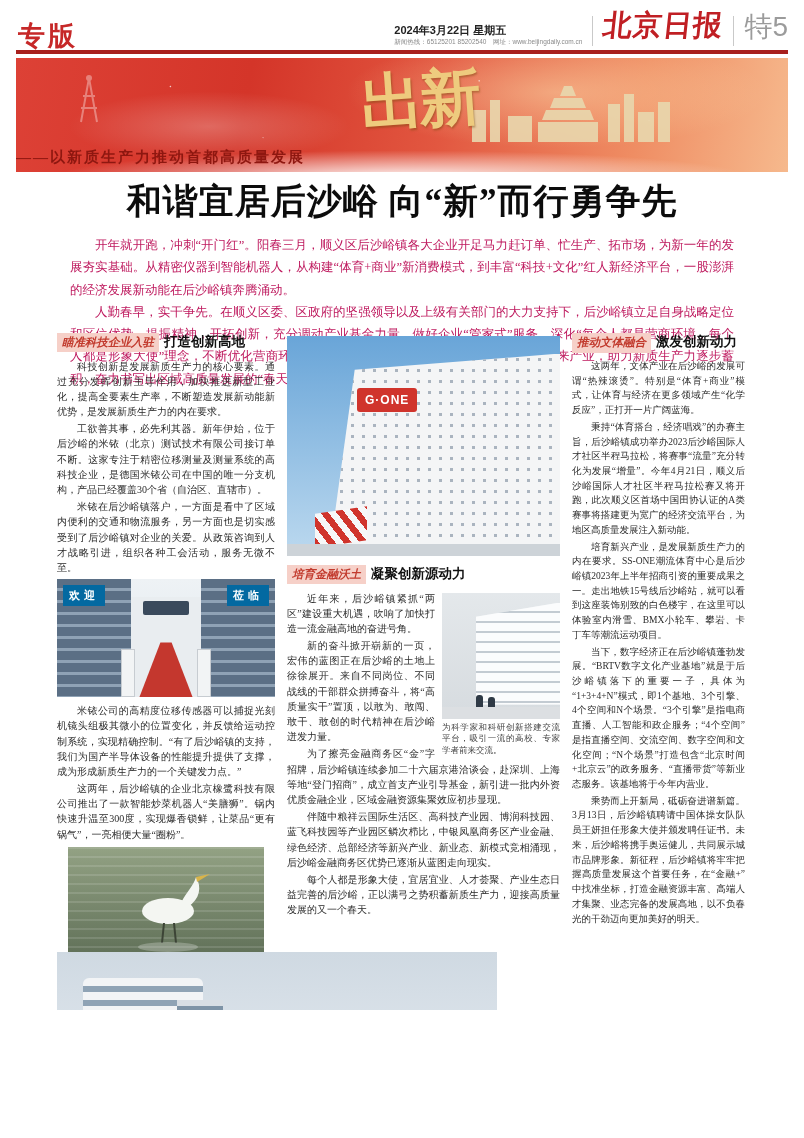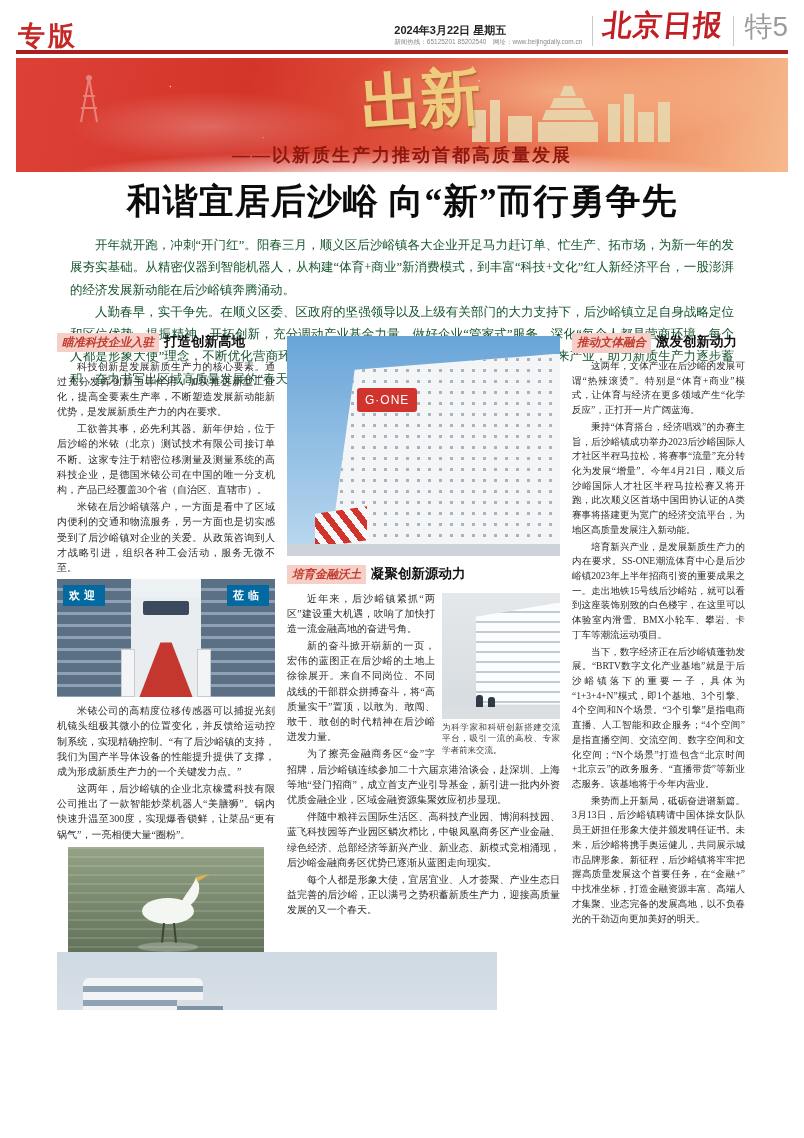--- a/index.html
+++ b/index.html
@@ -22,34 +22,34 @@
   .banner{position:absolute;left:16px;top:58px;width:772px;height:114px;overflow:hidden;
           background:linear-gradient(100deg,#dd4136 0%,#d43529 30%,#e25740 55%,#ef8d63 80%,#f6b98d 100%);}
   .banner::before{content:"";position:absolute;inset:0;
           background:radial-gradient(ellipse 300px 80px at 70% 30%,rgba(255,230,180,.45),transparent 70%),
                      radial-gradient(ellipse 200px 50px at 25% 60%,rgba(255,255,255,.25),transparent 70%);}
   .banner::after{content:"";position:absolute;left:0;right:0;bottom:0;height:36px;
           background:radial-gradient(ellipse 60% 100% at 50% 115%,rgba(255,255,255,.95),rgba(255,255,255,0) 75%);}
   .banner-title{position:absolute;left:345px;top:0px;font-size:62px;font-weight:900;
           color:#eecb7e;transform:rotate(-4deg);font-family:"DejaVu Serif",serif;
           text-shadow:1px 2px 2px rgba(120,70,10,.45);letter-spacing:-4px;z-index:3;}
-  .banner-slogan{position:absolute;left:0;right:0;bottom:5px;text-align:center;z-index:4;
-          color:#8e1710;font-weight:bold;font-size:18px;letter-spacing:2px;}
+  .banner-slogan{position:absolute;left:0;right:0;bottom:5px;text-align:left;z-index:4;
+          color:#8e1710;font-weight:bold;font-size:15px;letter-spacing:2px;}
   .skyline{position:absolute;right:110px;top:22px;opacity:.9;z-index:2;}
   .tower-icon{position:absolute;left:55px;top:16px;opacity:.35;z-index:2;}
   .sparkles{position:absolute;inset:0;z-index:1;
           background:radial-gradient(circle 2px at 20% 25%,rgba(255,255,255,.8),transparent 60%),
                      radial-gradient(circle 1.5px at 32% 70%,rgba(255,255,255,.7),transparent 60%),
                      radial-gradient(circle 2px at 60% 20%,rgba(255,255,255,.8),transparent 60%),
                      radial-gradient(circle 1.5px at 82% 55%,rgba(255,255,255,.7),transparent 60%);}
   
   .headline{position:absolute;left:0;right:0;top:178px;text-align:center;font-size:35px;
             font-weight:900;color:#0c0c0c;letter-spacing:1px;font-family:"Liberation Serif",serif;}
   .intro{position:absolute;left:70px;top:234px;width:664px;font-size:12.5px;line-height:1.78;
-         text-align:justify;color:#14532d;}
+         text-align:justify;color:#be185d;}
   .intro p{margin:0;text-indent:2em;}
   
   .col{position:absolute;text-align:justify;color:#2a2a2a;}
   .col-left{left:57px;top:332px;width:218px;font-size:10px;line-height:1.52;}
   .col-mid{left:287px;top:336px;width:273px;font-size:10px;line-height:1.52;}
   .col-right{left:572px;top:332px;width:173px;font-size:9.5px;line-height:1.55;}
   .col p{margin:0 0 2px;text-indent:2em;}
   .sect-head{margin:0 0 6px;text-indent:0;white-space:nowrap;}
   .tag{display:inline-block;background:#f6d0c8;color:#c23b2e;font-weight:bold;
        font-style:italic;font-size:11.5px;padding:1px 5px;margin-right:5px;}
@@ -68,21 +68,21 @@
   .ph-street .banner-sign{position:absolute;top:6px;background:#0369a1;color:#fff;font-size:11px;
         font-weight:bold;padding:2px 6px;letter-spacing:4px;font-family:"Liberation Sans",sans-serif;}
   .ph-street .banner-sign.l{left:6px;} .ph-street .banner-sign.r{right:6px;}
   .ph-street .pillar{position:absolute;bottom:0;width:12px;height:46px;background:#f2f4f5;border:1px solid #c7ccd1;}
   .ph-street .pillar.p1{left:64px;} .ph-street .pillar.p2{right:64px;}
   .ph-gone{width:273px;height:220px;margin:0 0 8px;}
   .ph-gone .sky{position:absolute;inset:0;background:linear-gradient(#69a5d8,#bcd9ef);}
   .ph-gone .bld{position:absolute;left:6%;right:0;top:8%;bottom:0;background:
         radial-gradient(circle 1.6px,#aab4bf 1.6px,transparent 1.7px) 0 0/11px 11px,#f4f5f6;
         clip-path:polygon(10% 100%,20% 8%,100% 0,100% 100%);}
-  .ph-gone .sign{position:absolute;left:70px;top:52px;background:#d0342c;color:#fff;font-weight:normal;
+  .ph-gone .sign{position:absolute;left:70px;top:52px;background:#d0342c;color:#fff;font-weight:bold;
         font-size:12px;padding:3px 8px;border-radius:3px;font-family:"Liberation Sans",sans-serif;letter-spacing:1px;}
   .ph-gone .stripes{position:absolute;left:28px;bottom:12px;width:52px;height:34px;
         background:repeating-linear-gradient(55deg,#d0342c 0 6px,#f6f7f8 6px 12px);transform:skewY(-8deg);}
   .ph-gone .ground{position:absolute;left:0;right:0;bottom:0;height:12px;background:#cdd3d8;}
   .ph-snow{width:118px;height:126px;float:right;margin:2px 0 4px 7px;}
   .ph-snow .sky{position:absolute;inset:0;background:linear-gradient(#e4e8eb,#d6dbdf);}
   .ph-snow .bld{position:absolute;right:0;top:10px;bottom:14px;width:84px;background:
         repeating-linear-gradient(180deg,#fbfcfd 0 8px,#c3cbd2 8px 10px),#eef1f3;
         clip-path:polygon(0 14%,100% 0,100% 100%,0 100%);}
   .ph-snow .fig{position:absolute;bottom:8px;width:7px;height:16px;background:#2f3a46;border-radius:3px 3px 0 0;}

